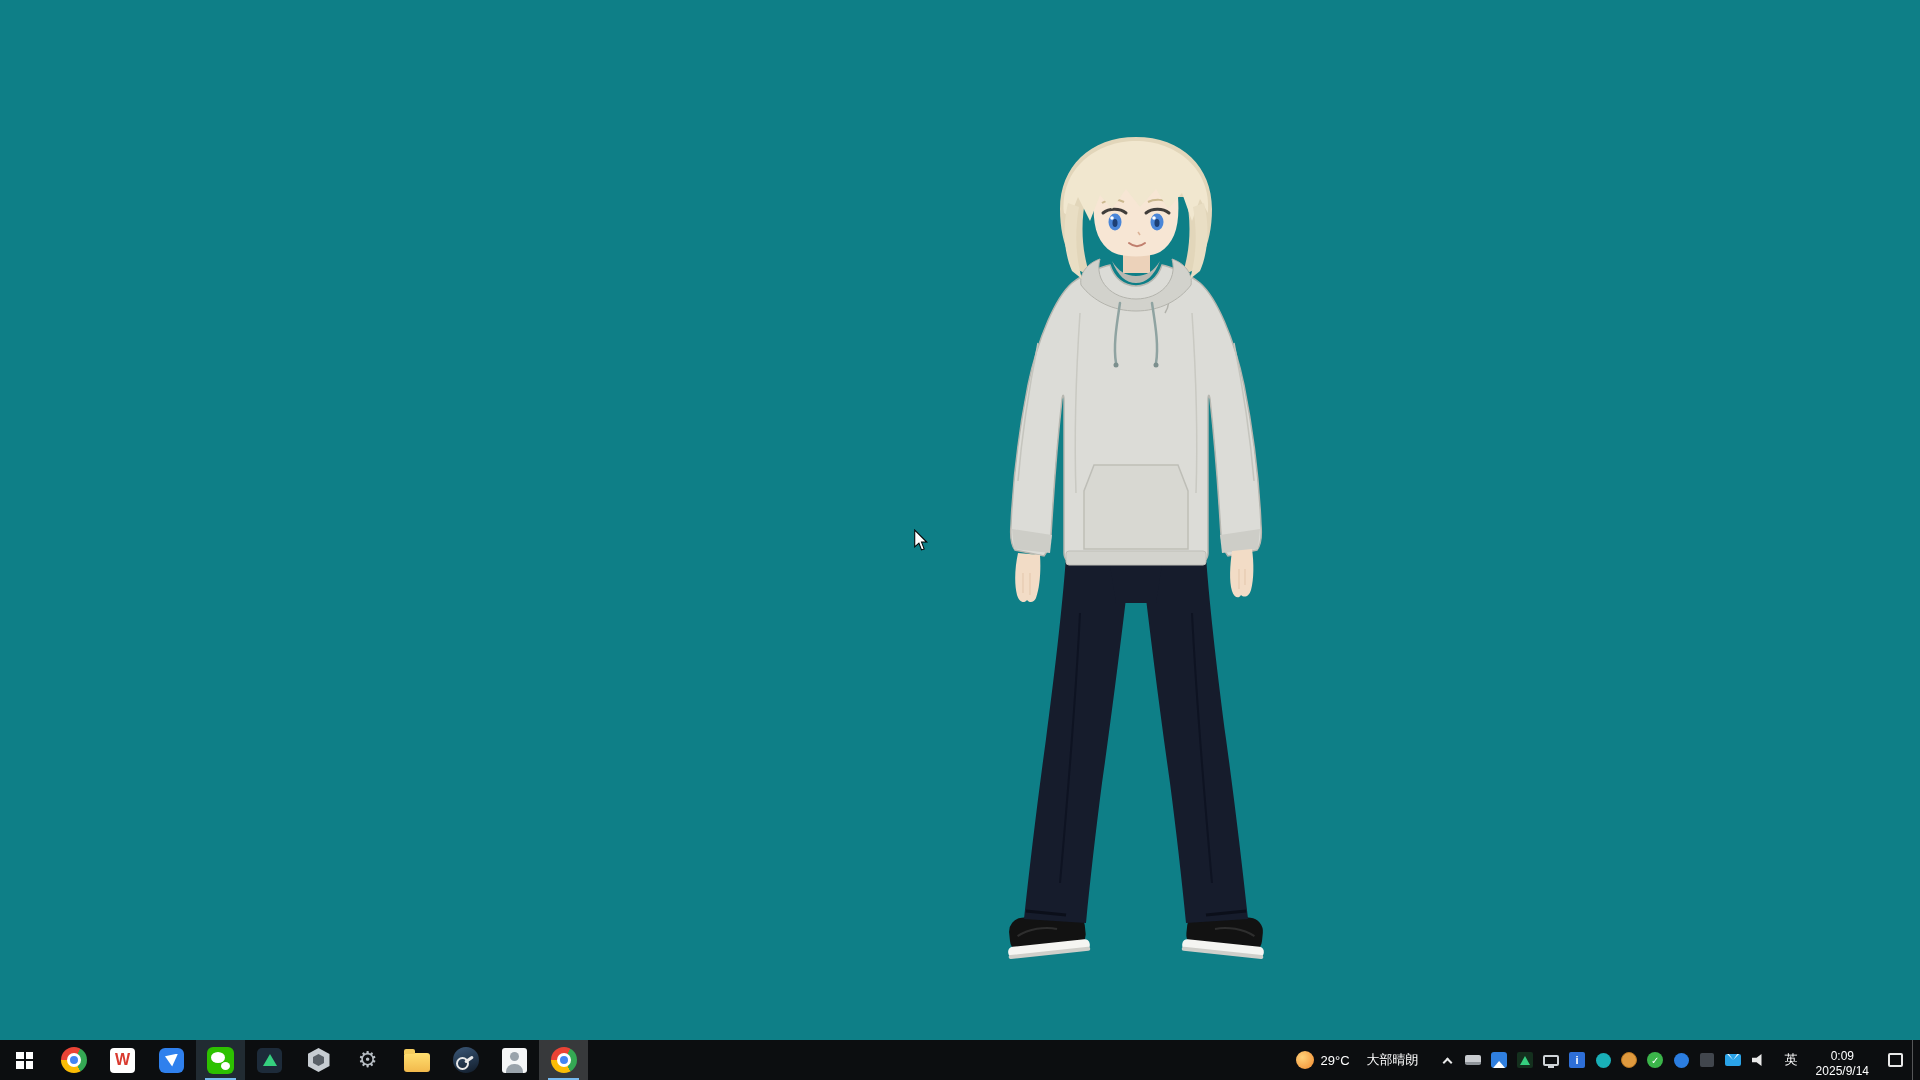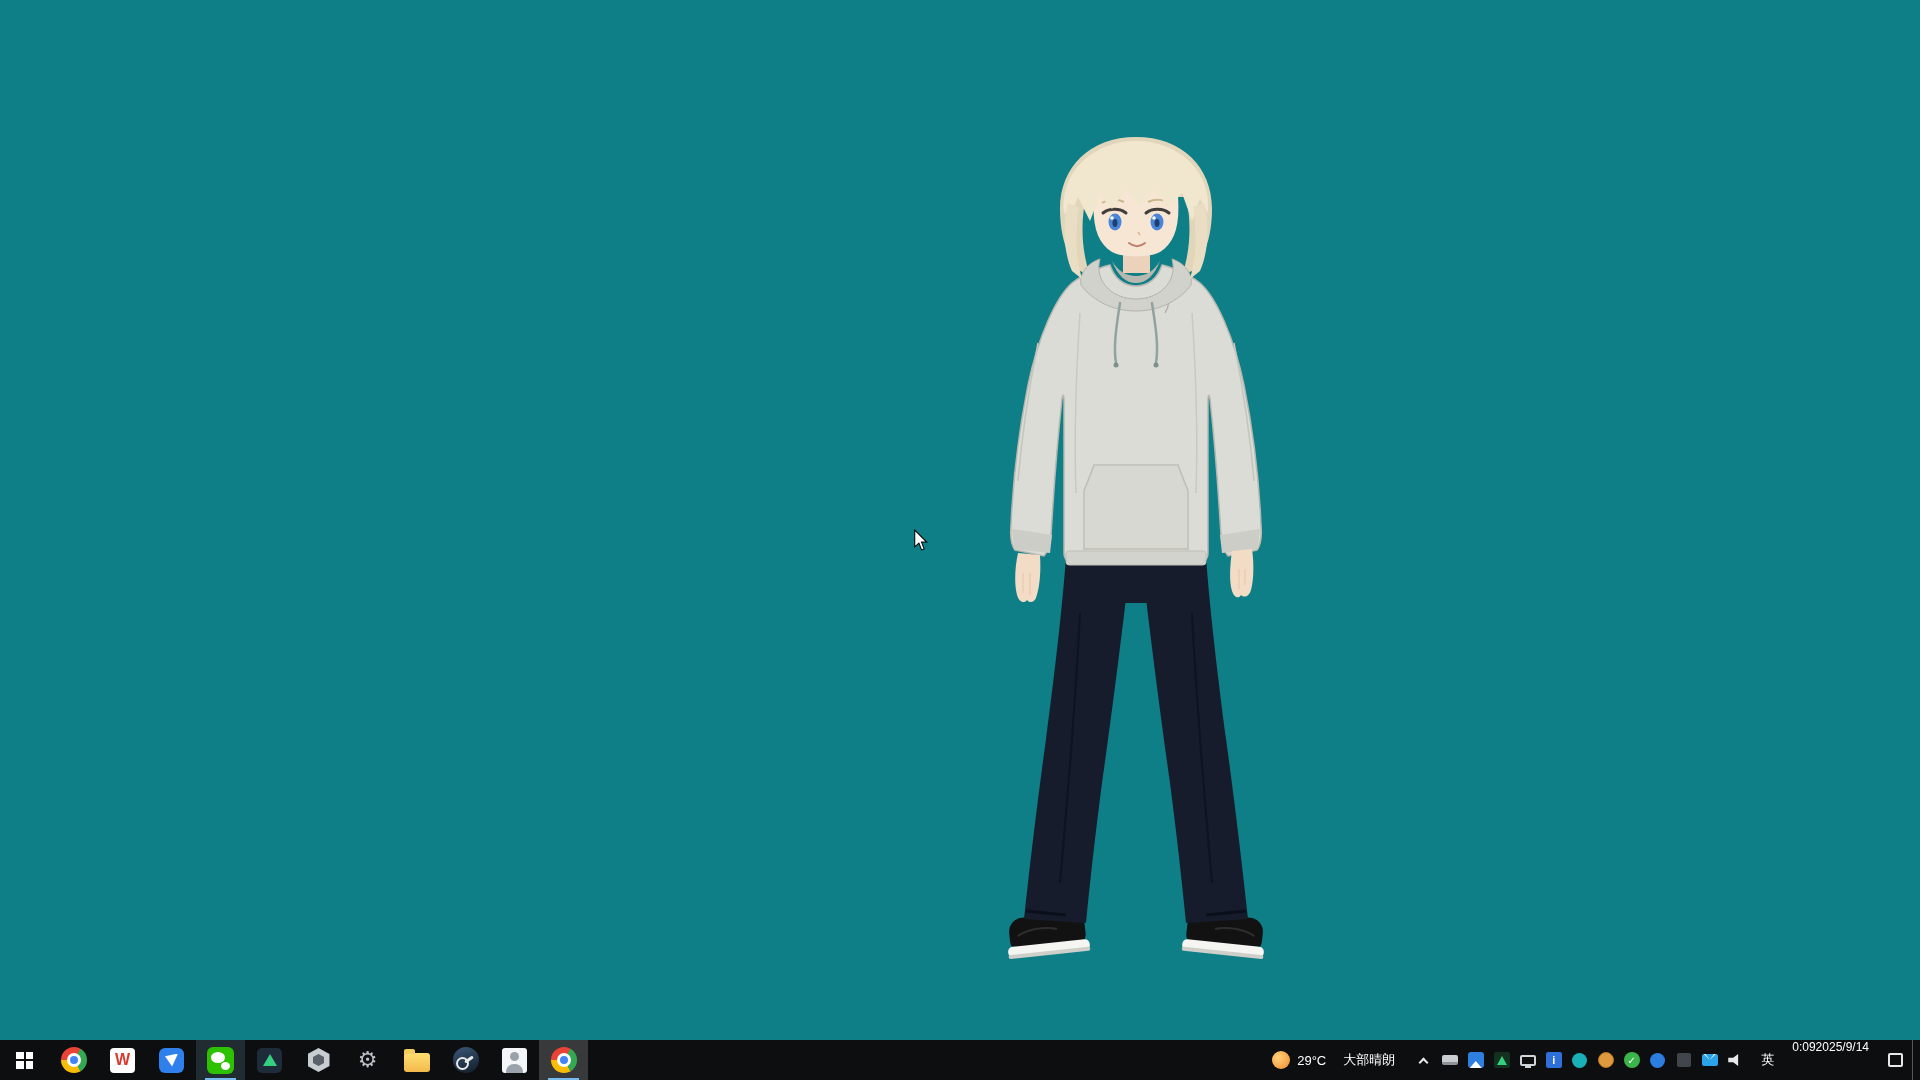--- a/index.html
+++ b/index.html
@@ -92,21 +92,21 @@
   .t-av { width:16px; height:16px; background:#3bb54a; border-radius:50%; color:#ffffff; font-size:10px; display:flex; align-items:center; justify-content:center; }
   .t-av::after { content:"✓"; }
   .t-cloud { width:15px; height:15px; background:#2b7de0; border-radius:50%; }
   .t-cube { width:14px; height:14px; background:#41464d; border-radius:2px; }
   .t-mail { width:16px; height:12px; background:#2aa3e8; border-radius:2px; position:relative; overflow:hidden; }
   .t-mail::after { content:""; position:absolute; top:-4px; left:1px; width:14px; height:10px; background:#ffffff; clip-path:polygon(0 0,50% 100%,100% 0,100% 30%,50% 100%,0 30%); opacity:.9; }
   .spk { width:15px; height:13px; background:#e9e9e9; clip-path:polygon(0 33%,33% 33%,66% 4%,66% 96%,33% 67%,0 67%); }
 
   .lang-btn { color:#ffffff; font-size:13px; padding:0 9px; height:40px; display:flex; align-items:center; cursor:pointer; }
 
-  .clock-btn { color:#ffffff; font-size:12px; text-align:center; line-height:1.3; padding:0 9px; height:40px; display:flex; justify-content:flex-end; cursor:pointer; }
+  .clock-btn { color:#ffffff; font-size:12px; text-align:center; line-height:1.3; padding:0 9px; height:40px; display:flex; flex-direction:column; justify-content:flex-end; cursor:pointer; }
 
   .ac-btn { width:34px; height:40px; display:flex; align-items:center; justify-content:center; cursor:pointer; }
   .ac-icon { width:15px; height:14px; border:2px solid #e9e9e9; border-radius:2px; }
 
   .show-desktop { width:8px; height:40px; border-left:1px solid rgba(255,255,255,0.3); cursor:pointer; }
 </style>
 </head>
 <body>
 
 <div class="desktop">

